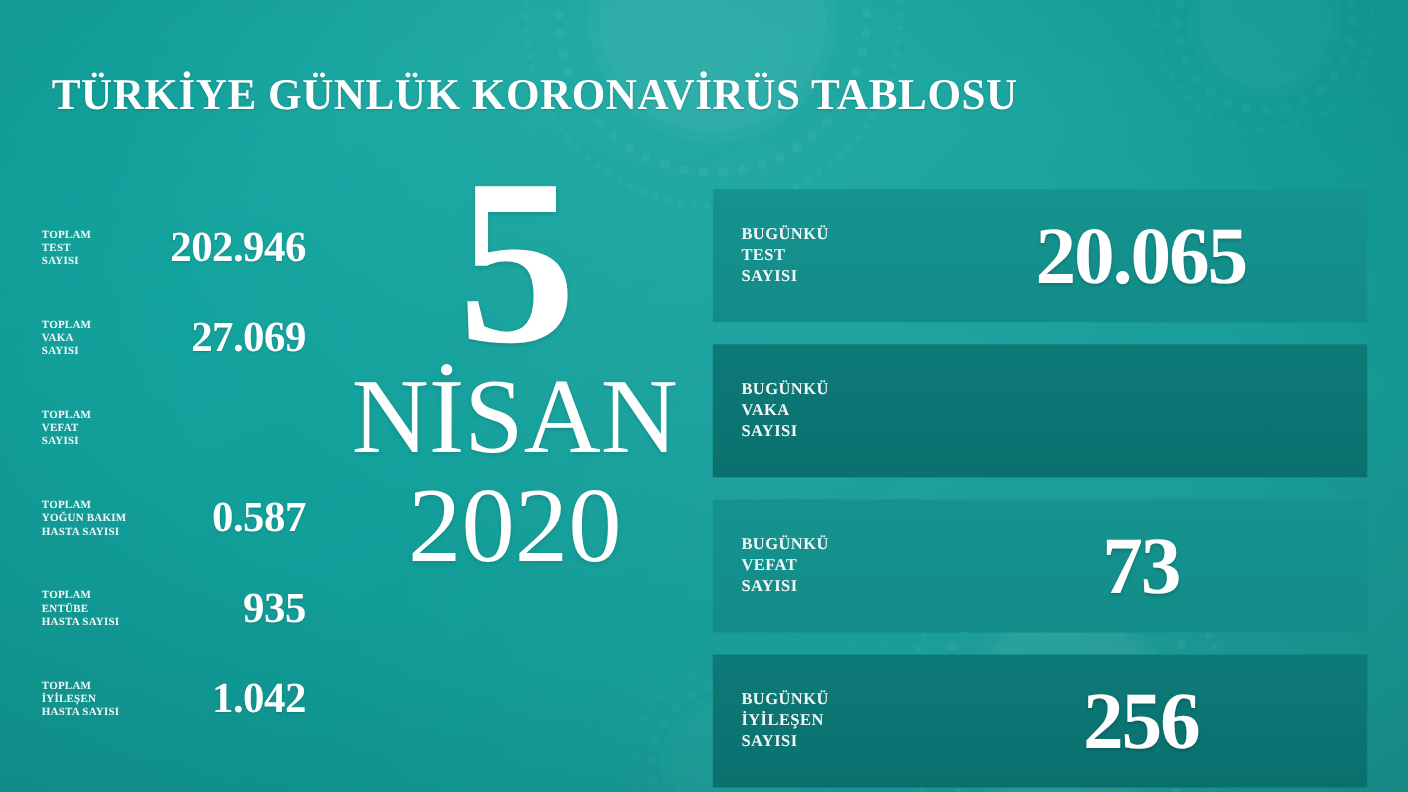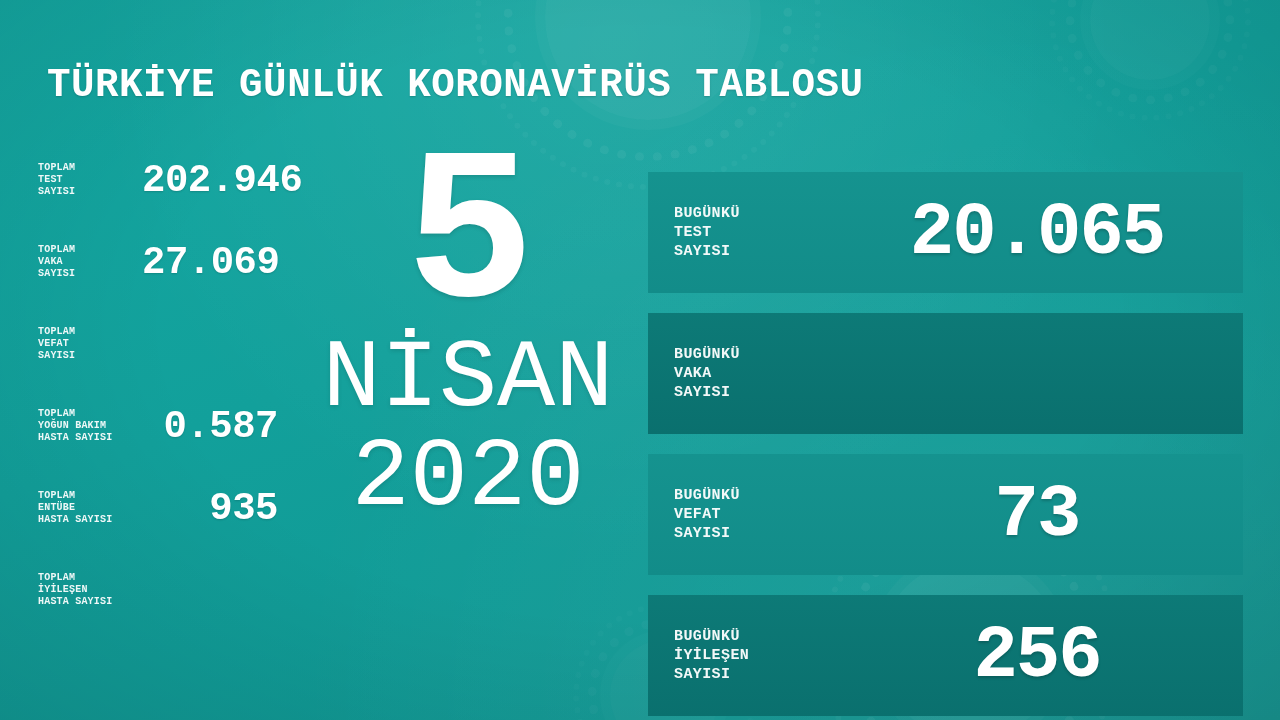--- a/index.html
+++ b/index.html
@@ -7,21 +7,21 @@
     margin: 0;
     padding: 0;
     background: #0f8f8d;
   }
   #infographic {
     position: relative;
     width: 1280px;
     height: 720px;
     overflow: hidden;
     background: #8b5cf6;
-    font-family: Liberation Mono, monospace;
+    font-family: Liberation Serif, serif;
     color: #ffffff;
     -webkit-font-smoothing: antialiased;
   }
   
   .bg-base {
     position: absolute;
     inset: 0;
     background:
       radial-gradient(circle at 48% 6%, rgba(255,255,255,0.075) 0%, rgba(255,255,255,0.045) 26%, rgba(255,255,255,0) 55%),
       radial-gradient(circle at 78% 96%, rgba(255,255,255,0.06) 0%, rgba(255,255,255,0.03) 30%, rgba(255,255,255,0) 58%),
@@ -75,21 +75,21 @@
   .totals {
     position: absolute;
     left: 38px;
     top: 162px;
     width: 240px;
   }
   .total-row {
     position: relative;
     height: 82px;
     display: flex;
-    align-items: flex-start;
+    align-items: flex-end;
   }
   .total-label {
     width: 104px;
     font-size: 10px;
     font-weight: bold;
     line-height: 12px;
     letter-spacing: 0.2px;
     text-transform: uppercase;
     color: rgba(255,255,255,0.93);
     flex: 0 0 auto;
@@ -239,20 +239,21 @@
       </div>
       <div class="total-value">935</div>
     </div>
 
     <div class="total-row">
       <div class="total-label">
         <span>TOPLAM</span>
         <span>İYİLEŞEN</span>
         <span>HASTA SAYISI</span>
       </div>
+      <div class="total-value">1.042</div>
     </div>
 
   </div>
 
   <div class="date-block">
     <div class="date-day">5</div>
     <div class="date-month">NİSAN</div>
     <div class="date-year">2020</div>
   </div>
 

